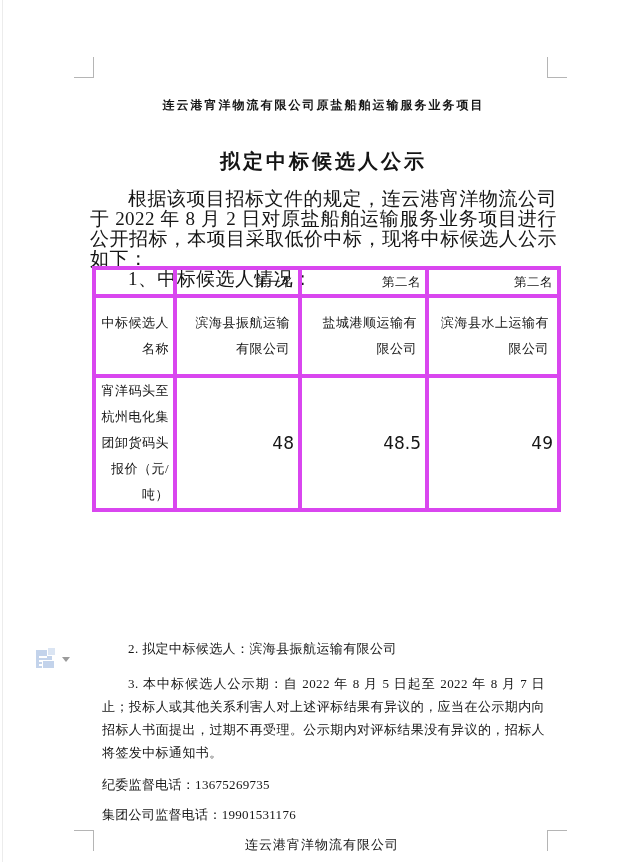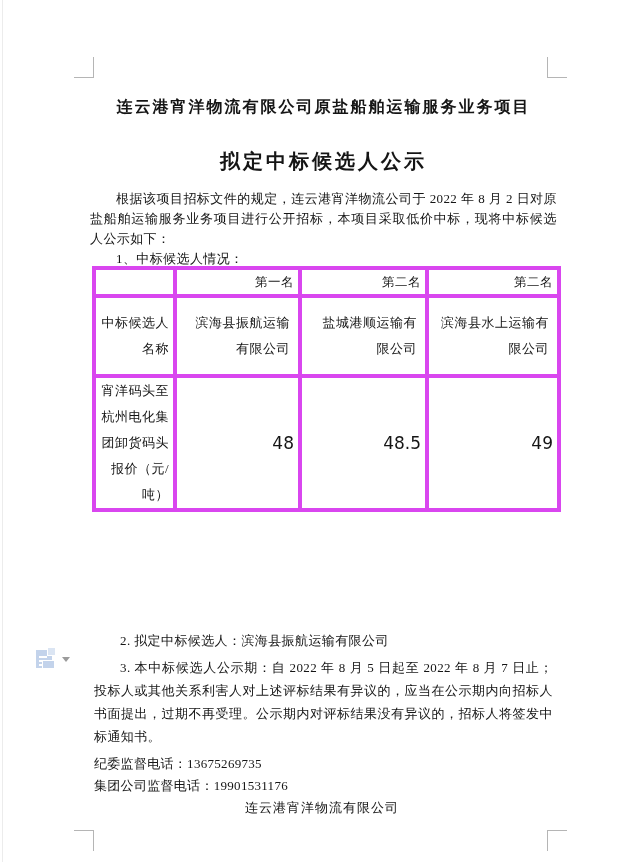--- a/index.html
+++ b/index.html
@@ -28,38 +28,38 @@
   .paste-line { position:absolute; left:3px; height:2px; background:#ffffff; }
   .pl1 { top:6px;  width:8px; }
   .pl2 { top:10px; width:10px; }
   .pl3 { top:14px; width:8px; }
   .paste-sub { position:absolute; left:6px; top:12px; width:11px; height:7px; background:#c3d3eb; border:1px solid #ffffff; }
   .paste-arrow { position:absolute; left:26px; top:9px; width:0; height:0;
     border-left:4px solid transparent; border-right:4px solid transparent; border-top:5px solid #9b9b9b; }
 
   
   .doc-block { position:absolute; left:90px; width:467px; }
-  .title { top:97px; text-align:center; font-weight:bold; font-size:16px; letter-spacing:2px; }
+  .title { top:97px; text-align:center; font-weight:bold; font-size:12px; letter-spacing:2px; }
   .subtitle { top:148px; text-align:center; font-weight:bold; font-size:20px; letter-spacing:3px; }
-  .intro-wrap { top:189px; font-size:13px; line-height:20px; letter-spacing:0.4px; }
+  .intro-wrap { top:189px; font-size:19px; line-height:20px; letter-spacing:0.4px; }
   .intro-wrap p { margin:0; text-indent:2em; text-align:justify; }
   .sec1-line { text-indent:2em; }
 
   table.cand { position:absolute; left:92px; top:266px; width:465px;
     border-collapse:collapse; table-layout:fixed; font-size:13px; letter-spacing:0.5px; }
   table.cand td { border:4px solid #d946ef; text-align:right; vertical-align:middle; padding:0 4px; overflow:hidden; }
   .r-rank td { height:24px; font-size:12.5px; }
   .r-name td { height:76px; line-height:26px; }
   .r-name td + td { padding:0 8px; }
   .r-price1 td { height:128px; line-height:26px; }
   .r-price2 td { height:126px; line-height:26px; }
   .num { font-family:"DejaVu Sans","Liberation Sans",sans-serif; font-size:17px; letter-spacing:0; line-height:normal !important; }
 
   .tail-wrap { top:626px; font-size:13px; }
-  .tail-wrap p { margin:4px; }
+  .tail-wrap p { margin:12px; }
   .sec2-line { line-height:22px; text-indent:2em; letter-spacing:0.4px; }
   .sec3-para { margin-top:2px !important; line-height:23px; text-indent:2em; text-align:justify; letter-spacing:0.4px; }
   .phone-line { line-height:18px; margin-top:0; letter-spacing:0.3px; }
   .phone-first { margin-top:7px !important; }
   .sig-line { line-height:18px; text-align:center; letter-spacing:1px; }
   .sig-company { padding-right:3px; }
 </style>
 </head>
 <body>
 

